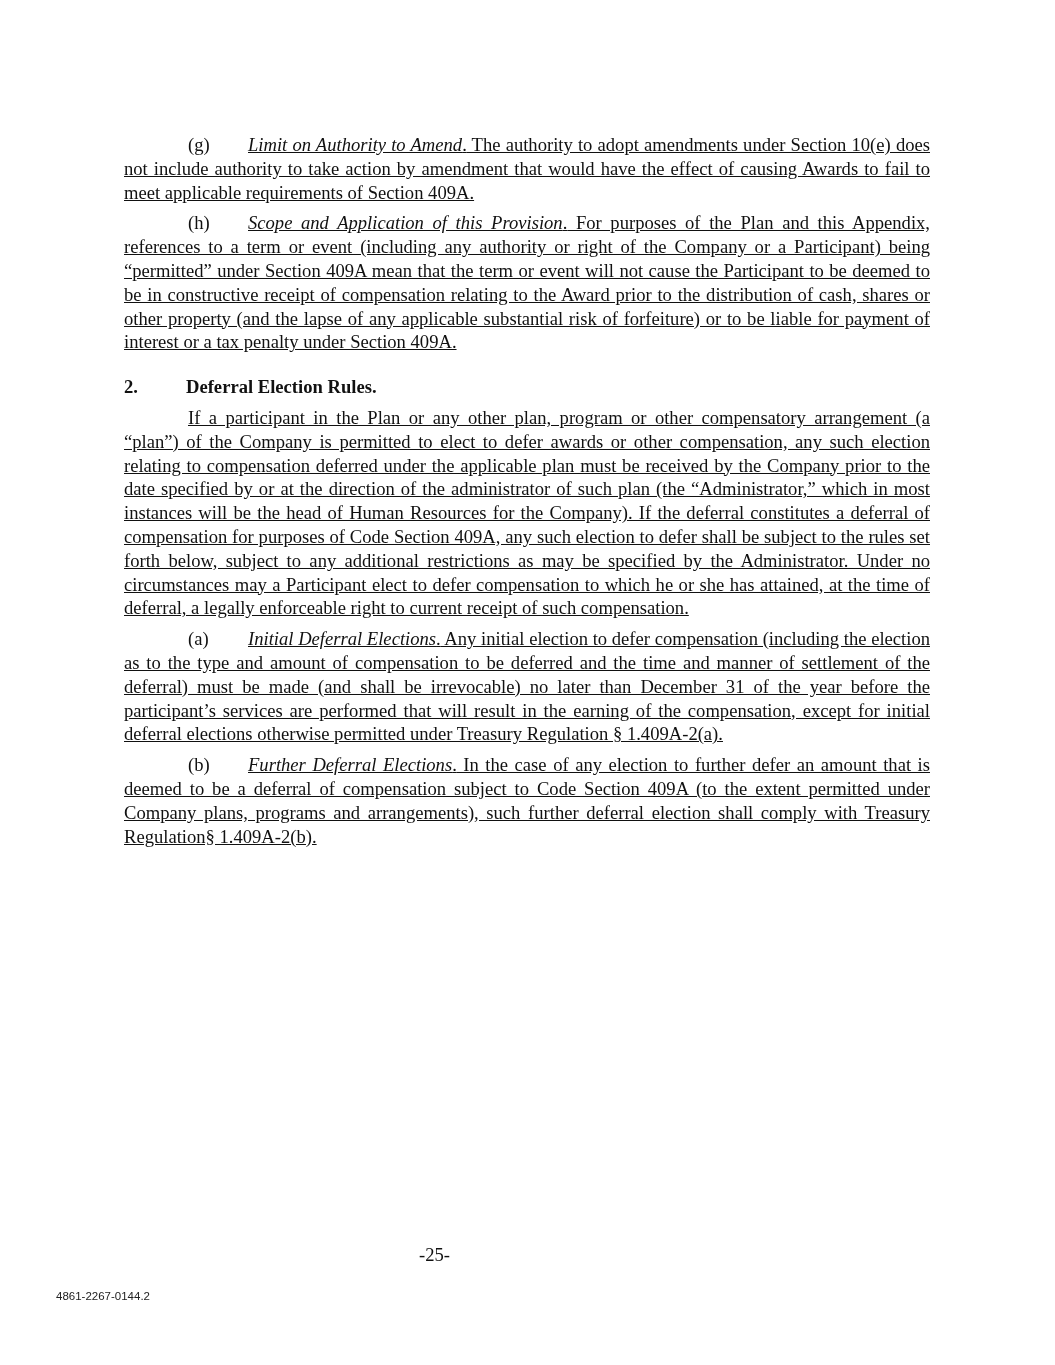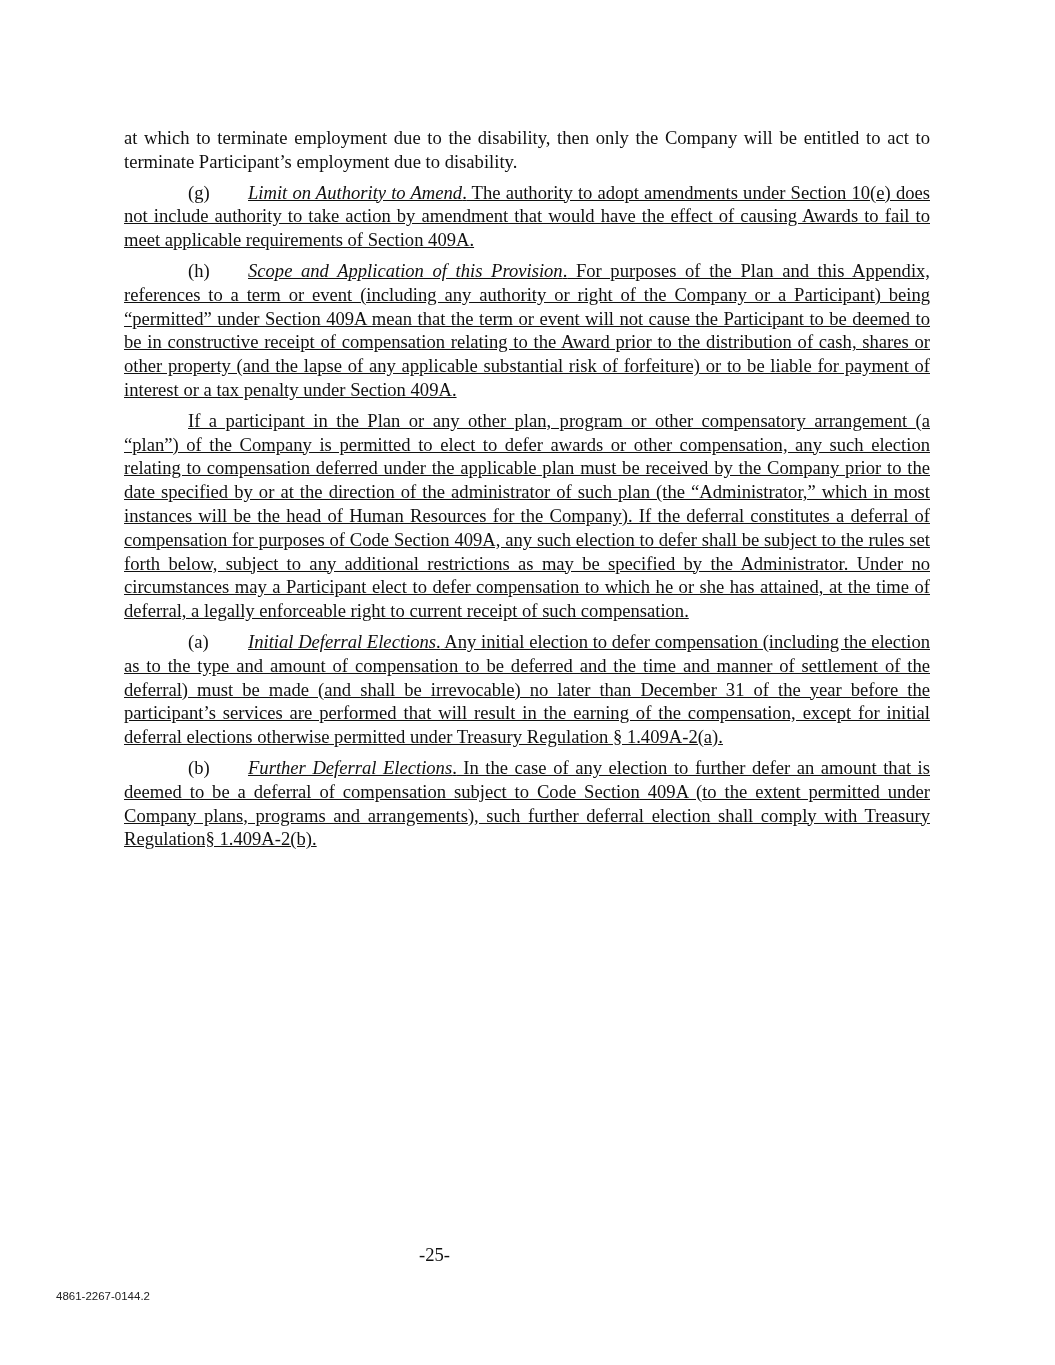--- a/index.html
+++ b/index.html
@@ -69,26 +69,26 @@
       font-family: "Liberation Sans", "DejaVu Sans", sans-serif;
       color: #222222;
       margin-top: 20px;
     }
   </style>
 </head>
 <body>
 
 <div class="page">
 
-  <p>at which to terminate employment due to the disability, then only the Company will be entitled to act to terminate Participant’s employment due to disability.</p>
 
   <p class="para indent"><span class="label">(g)</span><span class="ital">Limit on Authority to Amend</span>.<span>  The authority to adopt amendments under Section 10(e) does not include authority to take action by amendment that would have the effect of causing Awards to fail to meet applicable requirements of Section 409A.</span></p>
 
   <p class="para indent"><span class="label">(h)</span><span class="ital">Scope and Application of this Provision</span>.<span>  For purposes of the Plan and this Appendix, references to a term or event (including any authority or right of the Company or a Participant) being “permitted” under Section 409A mean that the term or event will not cause the Participant to be deemed to be in constructive receipt of compensation relating to the Award prior to the distribution of cash, shares or other property (and the lapse of any applicable substantial risk of forfeiture) or to be liable for payment of interest or a tax penalty under Section 409A.</span></p>
 
+  <p class="heading"><span class="num">2.</span><span>Deferral Election Rules.</span></p>
 
   <p class="para indent">If a participant in the Plan or any other plan, program or other compensatory arrangement (a “plan”) of the Company is permitted to elect to defer awards or other compensation, any such election relating to compensation deferred under the applicable plan must be received by the Company prior to the date specified by or at the direction of the administrator of such plan (the “Administrator,” which in most instances will be the head of Human Resources for the Company). If the deferral constitutes a deferral of compensation for purposes of Code Section 409A, any such election to defer shall be subject to the rules set forth below, subject to any additional restrictions as may be specified by the Administrator.  Under no circumstances may a Participant elect to defer compensation to which he or she has attained, at the time of deferral, a legally enforceable right to current receipt of such compensation.</p>
 
   <p class="para indent"><span class="label">(a)</span><span class="ital">Initial Deferral Elections</span>.<span>  Any initial election to defer compensation (including the election as to the type and amount of compensation to be deferred and the time and manner of settlement of the deferral) must be made (and shall be irrevocable) no later than December 31 of the year before the participant’s services are performed that will result in the earning of the compensation, except for initial deferral elections otherwise permitted under Treasury Regulation § 1.409A-2(a).</span></p>
 
   <p class="para indent"><span class="label">(b)</span><span class="ital">Further Deferral Elections</span>.<span>  In the case of any election to further defer an amount that is deemed to be a deferral of compensation subject to Code Section 409A (to the extent permitted under Company plans, programs and arrangements), such further deferral election shall comply with Treasury Regulation§ 1.409A-2(b).</span></p>
 
 </div>
 
 <div class="page-number">-25-</div>

